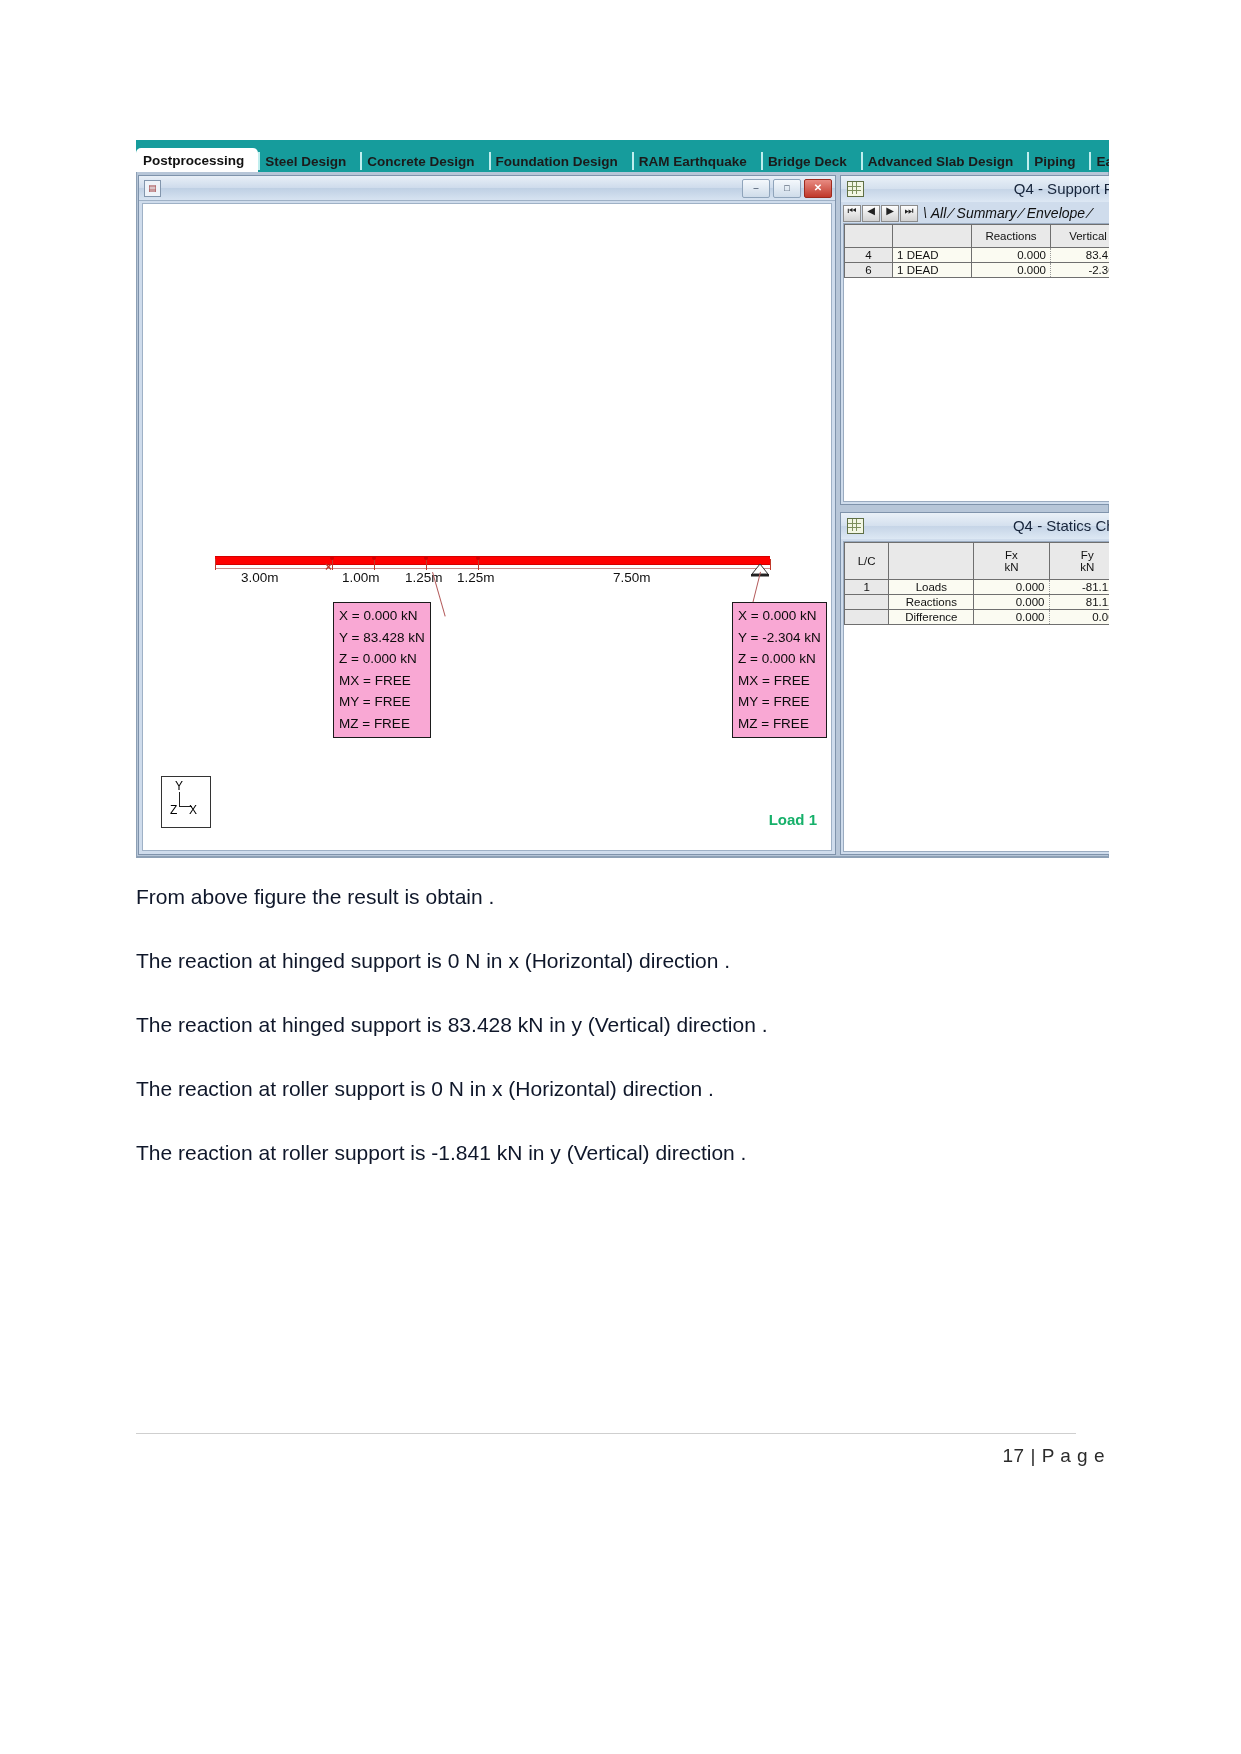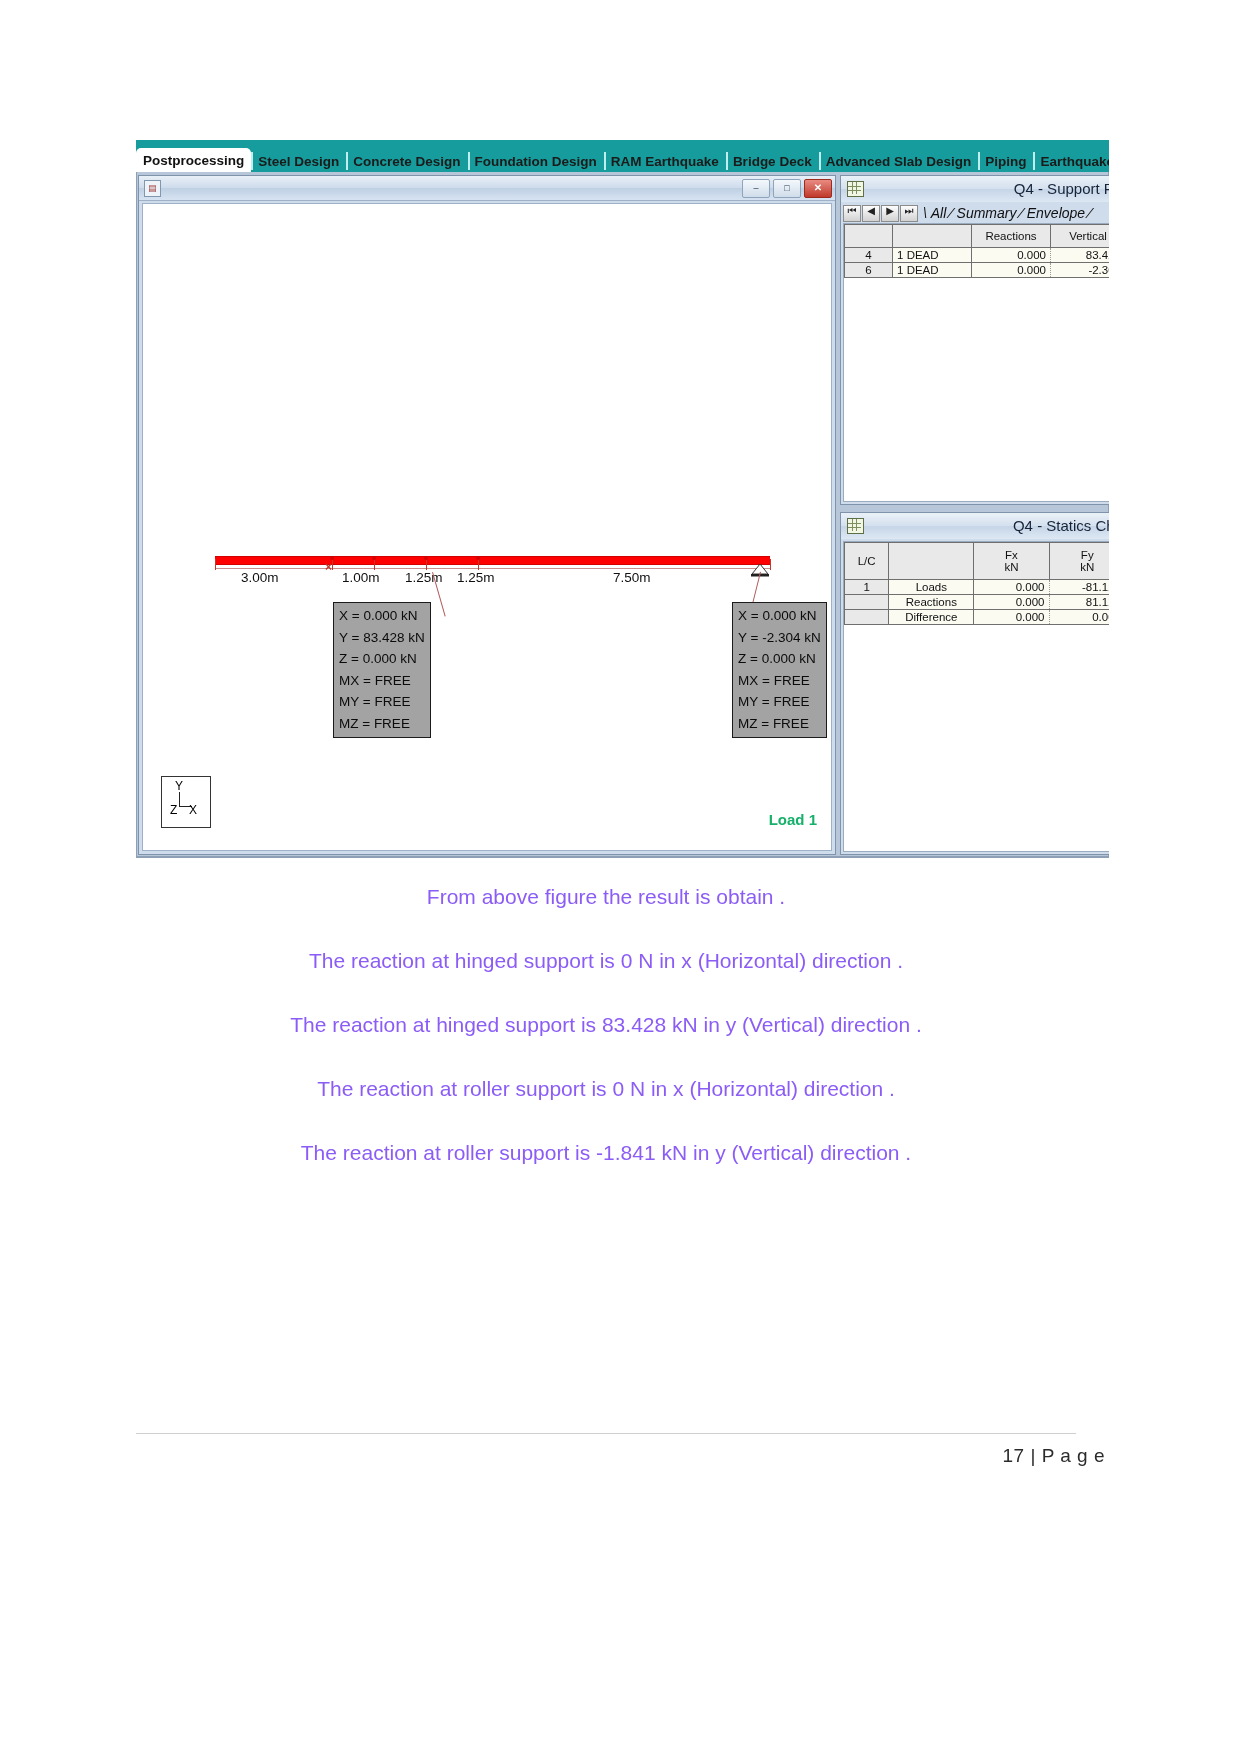--- a/index.html
+++ b/index.html
@@ -17,21 +17,21 @@
 
   
   .tabbar{
     position:absolute;left:0;top:0;width:973px;height:32px;
     background:#169c9c;display:flex;align-items:flex-end;
     box-sizing:border-box;
   }
   .tab{
     font-family:"Liberation Sans",sans-serif;
     font-weight:bold;font-size:13.5px;color:#1b1b1b;
-    padding:4px 7px 5px 7px;white-space:nowrap;
+    padding:4px 14px 5px 7px;white-space:nowrap;
     line-height:15px;height:22px;box-sizing:border-box;
     position:relative;
   }
   .tab + .tab::before{
     content:"";position:absolute;left:0;top:2px;bottom:2px;width:2px;
     background:#bfeeee;
   }
   .tab.active{
     background:#ffffff;color:#111;
     border-top-left-radius:5px;border-top-right-radius:5px;
@@ -101,21 +101,21 @@
     font-family:"Liberation Sans",sans-serif;white-space:nowrap;
   }
   .xmark{
     position:absolute;top:356px;font-size:12px;color:#c0392b;font-weight:bold;
   }
   .support-roller{
     position:absolute;left:608px;top:360px;width:18px;height:13px;
   }
 
   .valbox{
-    position:absolute;background:#a3a3a3;border:1.3px solid #1b1b1b;
+    position:absolute;background:#f9a8d4;border:1.3px solid #1b1b1b;
     font-size:13.5px;line-height:21.5px;color:#0b0b0b;
     padding:2px 5px 3px 5px;white-space:nowrap;
     font-family:"Liberation Sans",sans-serif;
   }
   .leader{position:absolute;background:#b35a5a;transform-origin:top left;height:1px;}
 
   .axis{
     position:absolute;left:18px;bottom:22px;width:48px;height:50px;
     border:1px solid #333;background:#fff;
   }
@@ -179,23 +179,22 @@
   table.g td{background:#fbfbf2;}
   table.g td.hdrcell{background:#e9e9e9;}
   table.g td.num{text-align:right;border-left:1px dotted #999;border-right:1px dotted #999;}
 
   
   .doc{
     position:absolute;left:136px;top:884px;width:940px;
     font-family:"Liberation Serif",serif;
   }
   .doc p{
-    margin:0 0 38px 0;font-size:21px;color:#8b5cf6;line-height:26px;
+    margin:0 0 38px 0;font-size:21px;color:#0f172a;line-height:26px;
     font-family:"Liberation Sans",sans-serif;
-    text-align:center;
   }
   .footer-rule{
     position:absolute;left:136px;top:1433px;width:940px;height:1px;background:#cfcfcf;
   }
   .footer{
     position:absolute;right:136px;top:1445px;font-size:19px;color:#2b2b2b;
     font-family:"Liberation Sans",sans-serif;letter-spacing:.5px;
   }
 </style>
 </head>

